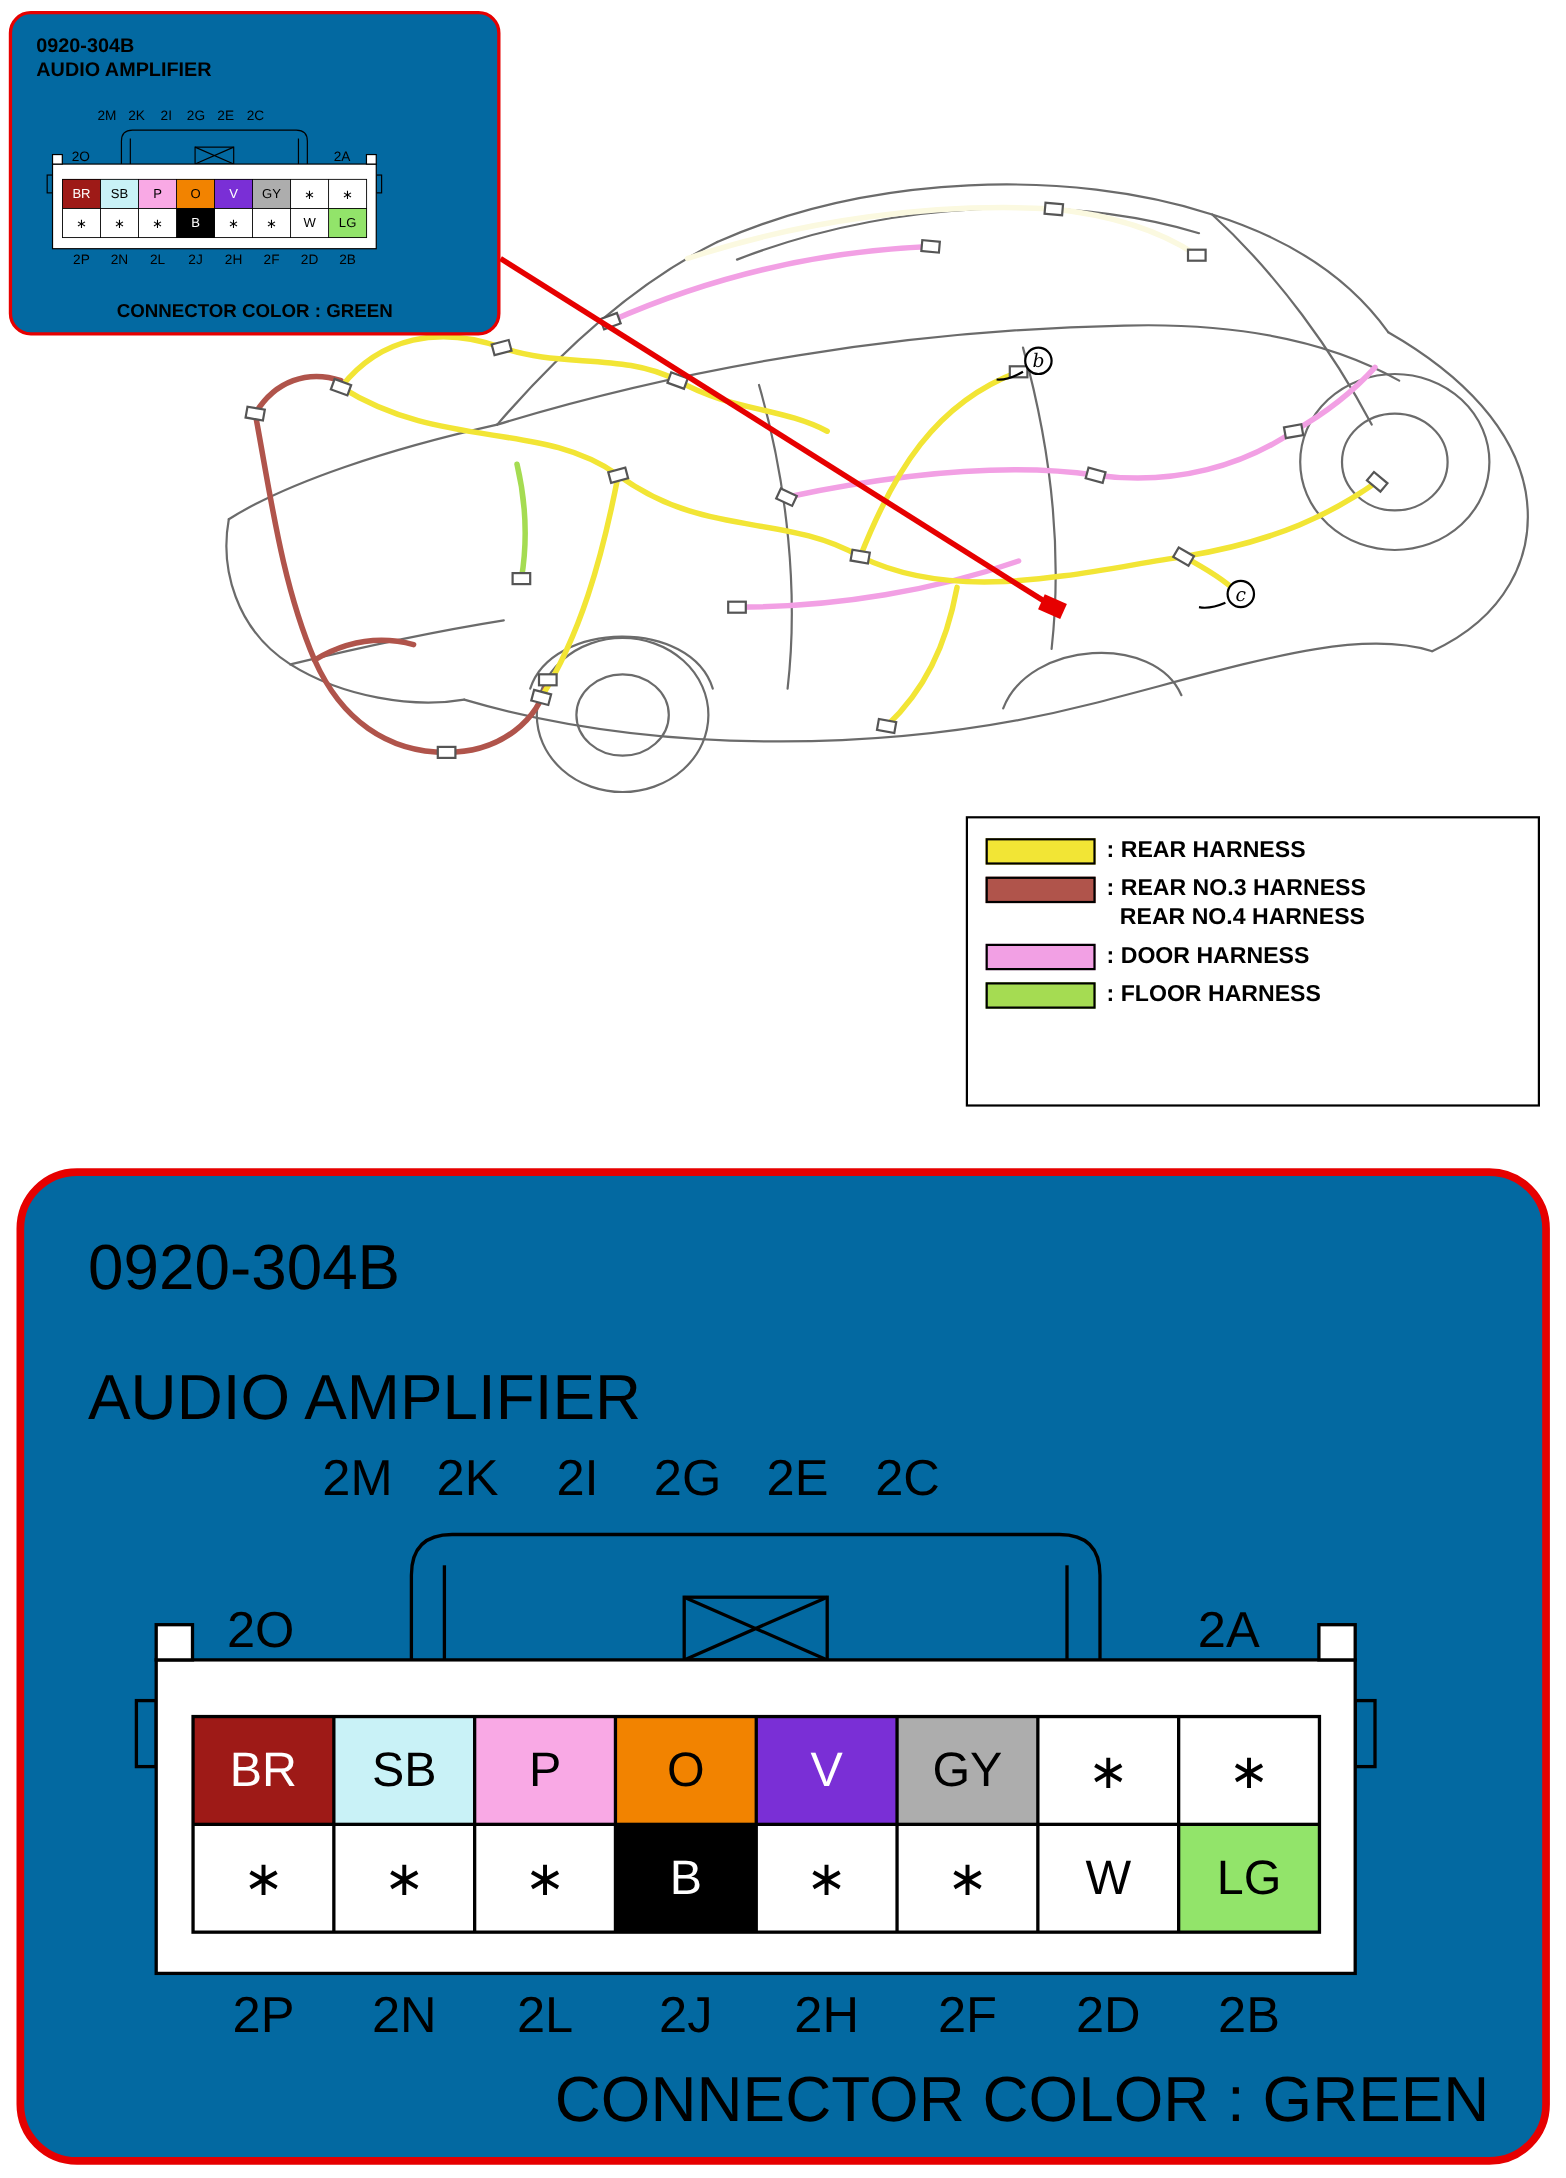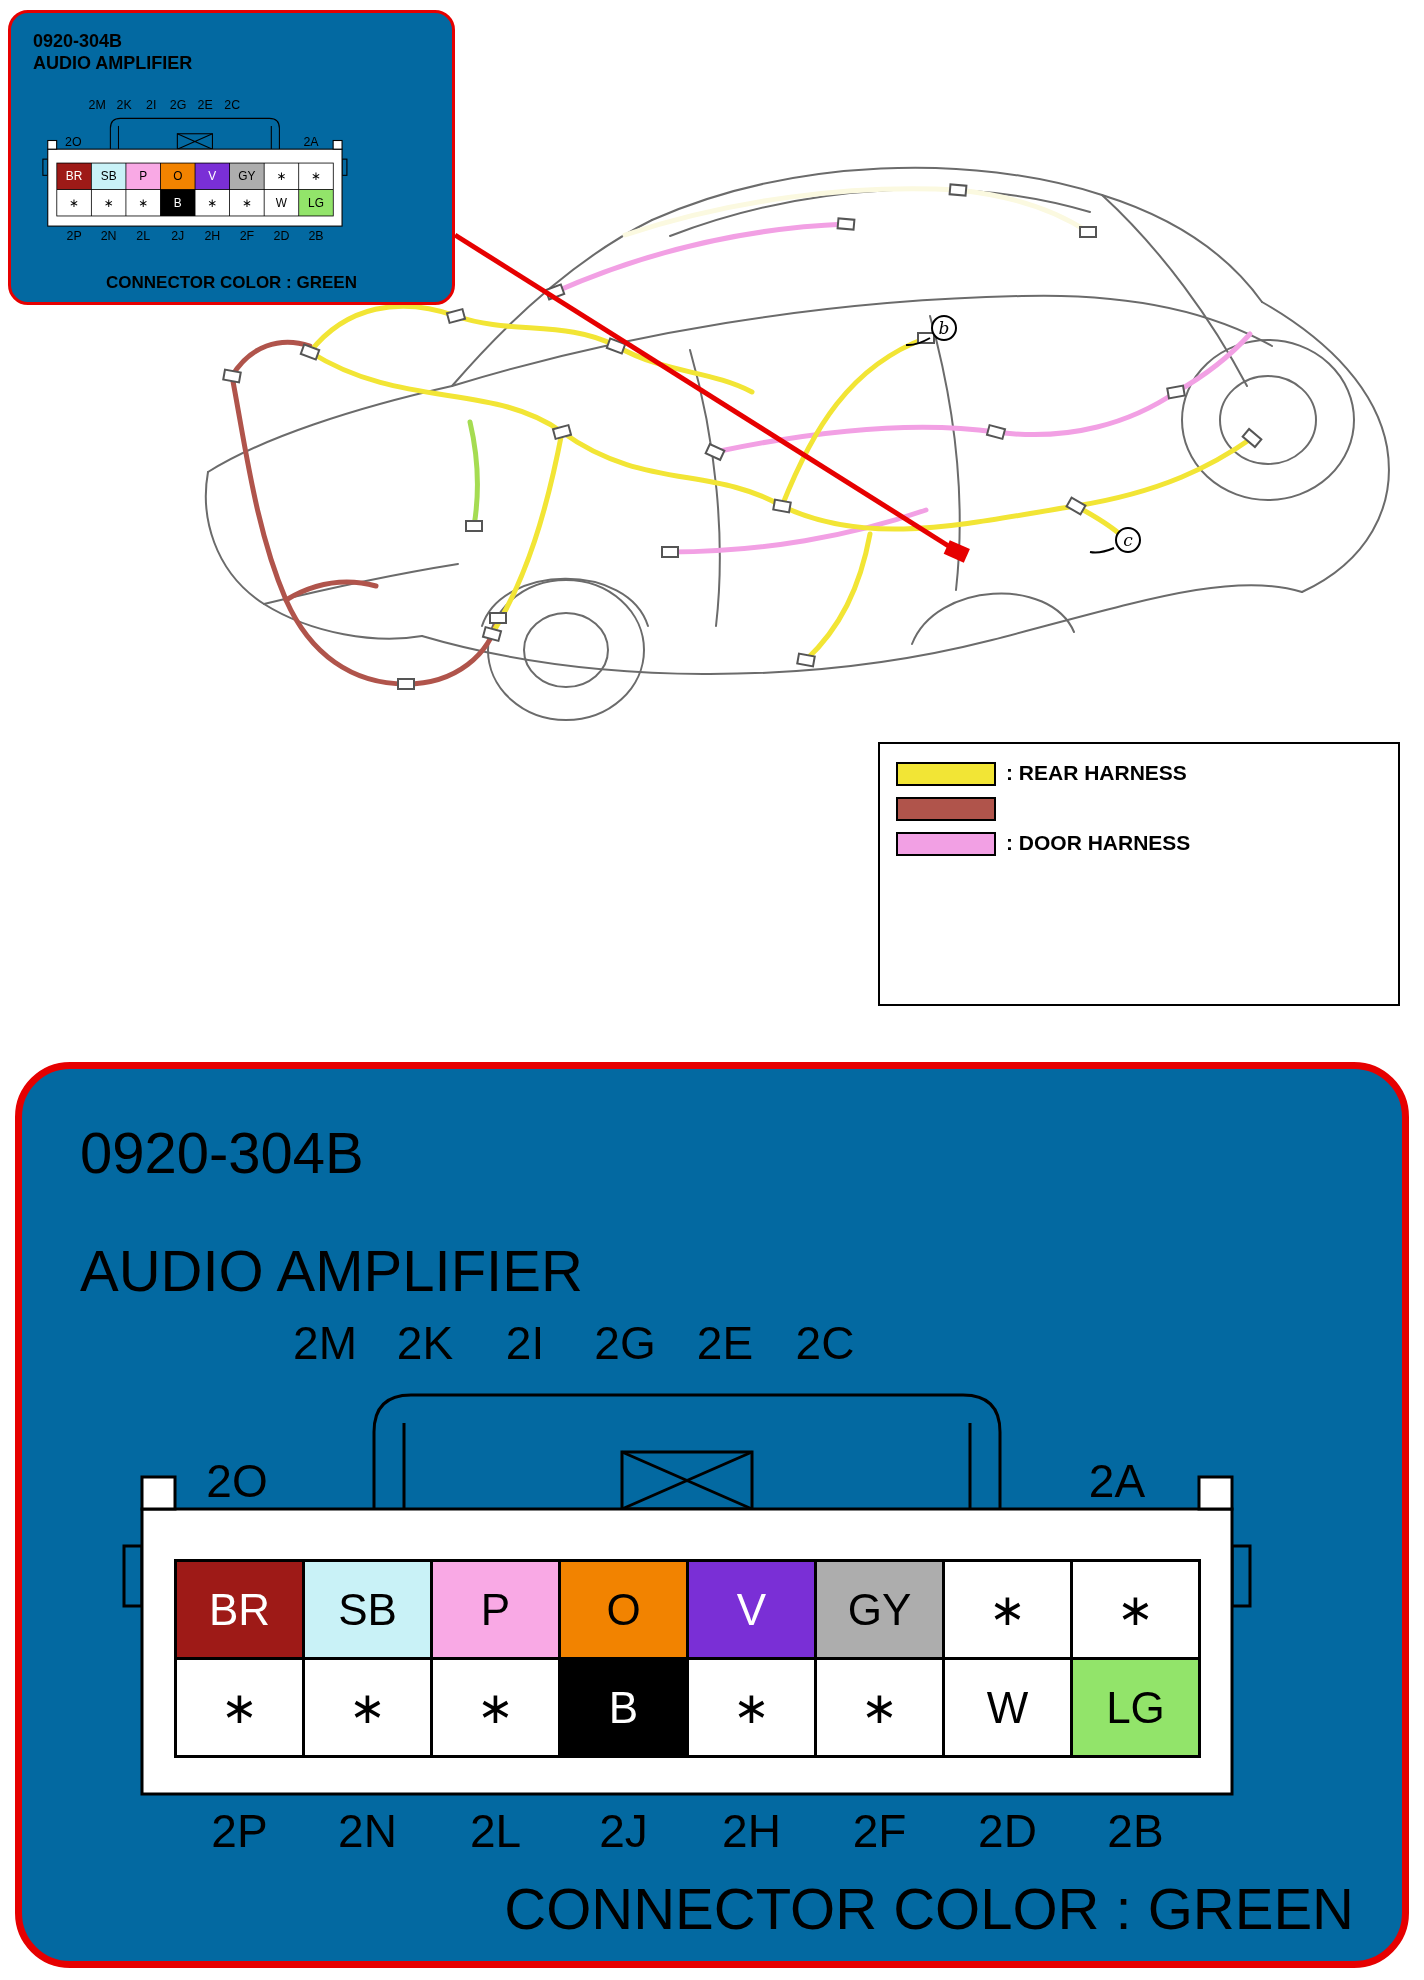--- a/index.html
+++ b/index.html
@@ -213,25 +213,35 @@
 
 <div class="legend">
   <div class="lg-item">
     <span class="swatch" style="background-color: rgb(242, 229, 53);"></span>
     <div class="lg-text">
         <div>: REAR HARNESS</div>
       </div>
   </div>
   <div class="lg-item">
     <span class="swatch" style="background-color: rgb(176, 84, 75);"></span>
+    <div class="lg-text">
+        <div>: REAR NO.3 HARNESS</div>
+        <div class="l2">REAR NO.4 HARNESS</div>
+      </div>
   </div>
   <div class="lg-item">
     <span class="swatch" style="background-color: rgb(242, 160, 228);"></span>
     <div class="lg-text">
         <div>: DOOR HARNESS</div>
+      </div>
+  </div>
+  <div class="lg-item">
+    <span class="swatch" style="background-color: rgb(165, 220, 82);"></span>
+    <div class="lg-text">
+        <div>: FLOOR HARNESS</div>
       </div>
   </div>
 </div>
 
 <div class="card big-card">
   <div class="big-part">0920-304B</div>
   <div class="big-name">AUDIO AMPLIFIER</div>
 
   <div class="big-conn connector">
     <svg class="housing" width="1140" height="600" viewBox="0 0 1140 600">

